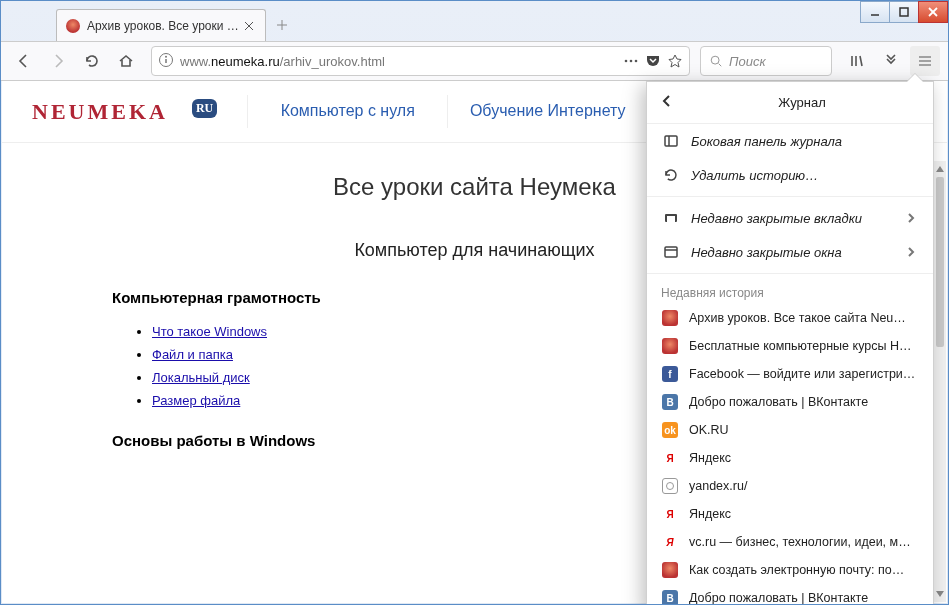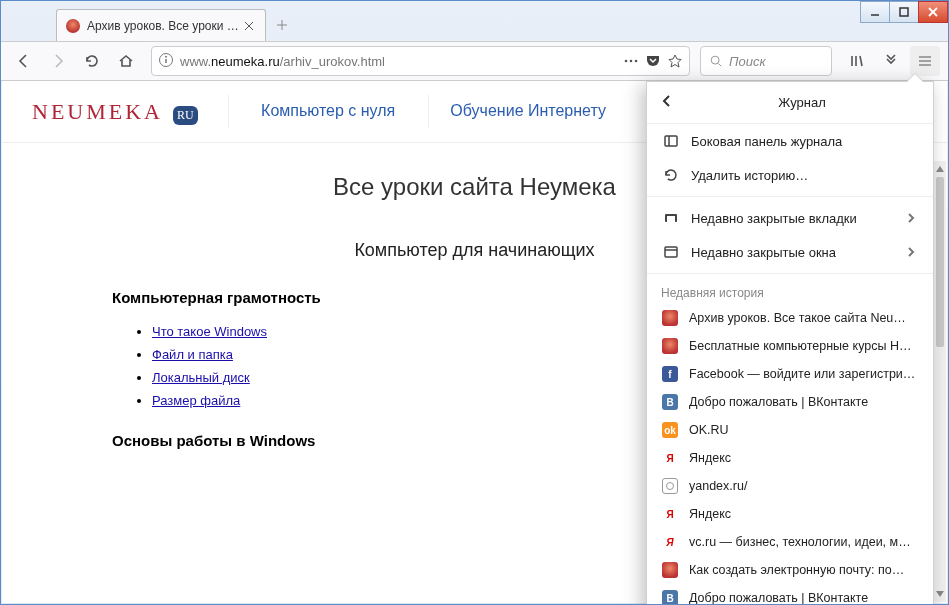--- a/index.html
+++ b/index.html
@@ -35,42 +35,42 @@
 .urlbar .icons{display:flex;gap:6px;align-items:center;}
 .urlbar .icons span{display:flex;}
 .searchbar{ width:132px; height:30px; border:1px solid #ccc; border-radius:4px; display:flex; align-items:center; padding:0 8px; background:#fff; color:#888; font-style:italic; margin-right:6px;}
 .searchbar svg{width:14px;height:14px;stroke:#888;fill:none;margin-right:6px;}
 .hamburger{ width:30px;height:30px;display:flex;align-items:center;justify-content:center;border-radius:3px;background:#eee;cursor:pointer;}
 .hamburger svg{width:16px;height:16px;stroke:#555;}
 
 
 .client { position:absolute; left:1px; right:1px; top:80px; bottom:1px; background:#fff; overflow:hidden; }
 .site-nav{ height:62px; display:flex; align-items:center; border-bottom:1px solid #eee;}
-.site-logo{ padding:0 30px; font-family: Georgia, serif; font-size:22px; letter-spacing:3px; color:#b02535; font-weight:400; display:flex; align-items:flex-end; gap:10px;}
+.site-logo{ padding:0 30px; font-family: Georgia, serif; font-size:22px; letter-spacing:3px; color:#b02535; font-weight:700; display:flex; align-items:flex-start; gap:24px;}
 .site-logo .ru{ background:#2a4c80; color:#fff; font-size:12px; letter-spacing:0; padding:2px 4px; border-radius:6px;}
 .site-nav .navitem{ flex:0 0 200px; text-align:center; color:#2a5db0; font-size:16px; line-height:1.3; border-left:1px solid #eee; padding:6px 10px; cursor:pointer;}
 .page-body{ padding: 30px 0 0 0; }
 .page-body h1{ text-align:center; font-size:24px; font-weight:400; color:#333; margin-bottom:39px; font-family: Verdana, sans-serif;}
 .page-body h2{ text-align:center; font-size:18px; font-weight:400; color:#222; margin-bottom:28px; font-family: Verdana, sans-serif;}
 .page-body h3{ font-size:15px; font-weight:700; margin:0 12px 18px 110px; font-family: Verdana, sans-serif;}
 .page-body ul{ margin:0 0 24px 150px; }
 .page-body ul li{ margin:8px 0; color:#000; }
 .page-body ul li a{ color:#1a0dab; }
 
 
 .history-panel { position:absolute; top:80px; right:14px; width:288px; background:#fff; border:1px solid #d0d0d0; box-shadow: -4px 4px 18px rgba(0,0,0,.25); z-index:100; }
 .history-panel::before{ content:""; position:absolute; top:-8px; right:10px; width:0;height:0; border-left:8px solid transparent; border-right:8px solid transparent; border-bottom:8px solid #fff; filter: drop-shadow(0 -1px 0 #ccc);}
 .hp-head{ height:42px; display:flex; align-items:center; padding:0 12px; border-bottom:1px solid #eee;}
 .hp-back{ width:24px; cursor:pointer; }
 .hp-back svg{width:16px;height:16px;stroke:#333;fill:none;stroke-width:2;}
 .hp-title{ flex:1; text-align:center; font-size:13px; color:#222;}
 .hp-item{ height:34px; display:flex; align-items:center; padding:0 14px; cursor:pointer; font-size:13px; color:#222;}
 .hp-item .ico{ width:20px; display:flex; justify-content:center; margin-right:10px;}
 .hp-item .ico svg{width:16px;height:16px;fill:none;stroke:#444;stroke-width:1.5;}
-.hp-item .label{ flex:1; white-space:nowrap; overflow:hidden; text-overflow:ellipsis;}
+.hp-item .label{ flex:1; white-space:nowrap; overflow:hidden; text-overflow:ellipsis;font-style:italic;}
 .hp-item .chev{ width:14px; display:flex; }
 .hp-item .chev svg{width:12px;height:12px;stroke:#777;fill:none;stroke-width:2;}
 .hp-sep{ height:1px; background:#eee; margin:4px 0;}
 .hp-subhead{ padding:8px 14px 4px; font-size:12px; color:#888;}
 .hp-row{ height:28px; display:flex; align-items:center; padding:0 14px; cursor:pointer; font-size:12.5px; color:#222;}
 .hp-row .ico{ width:18px; margin-right:10px; display:flex; justify-content:center;}
 .hp-row .ico span{ width:16px; height:16px; border-radius:3px; display:flex; align-items:center; justify-content:center; font-size:10px; font-weight:700; color:#fff; font-family:Arial;}
 .hp-row .label{flex:1; white-space:nowrap; overflow:hidden; text-overflow:ellipsis;}
 
 

